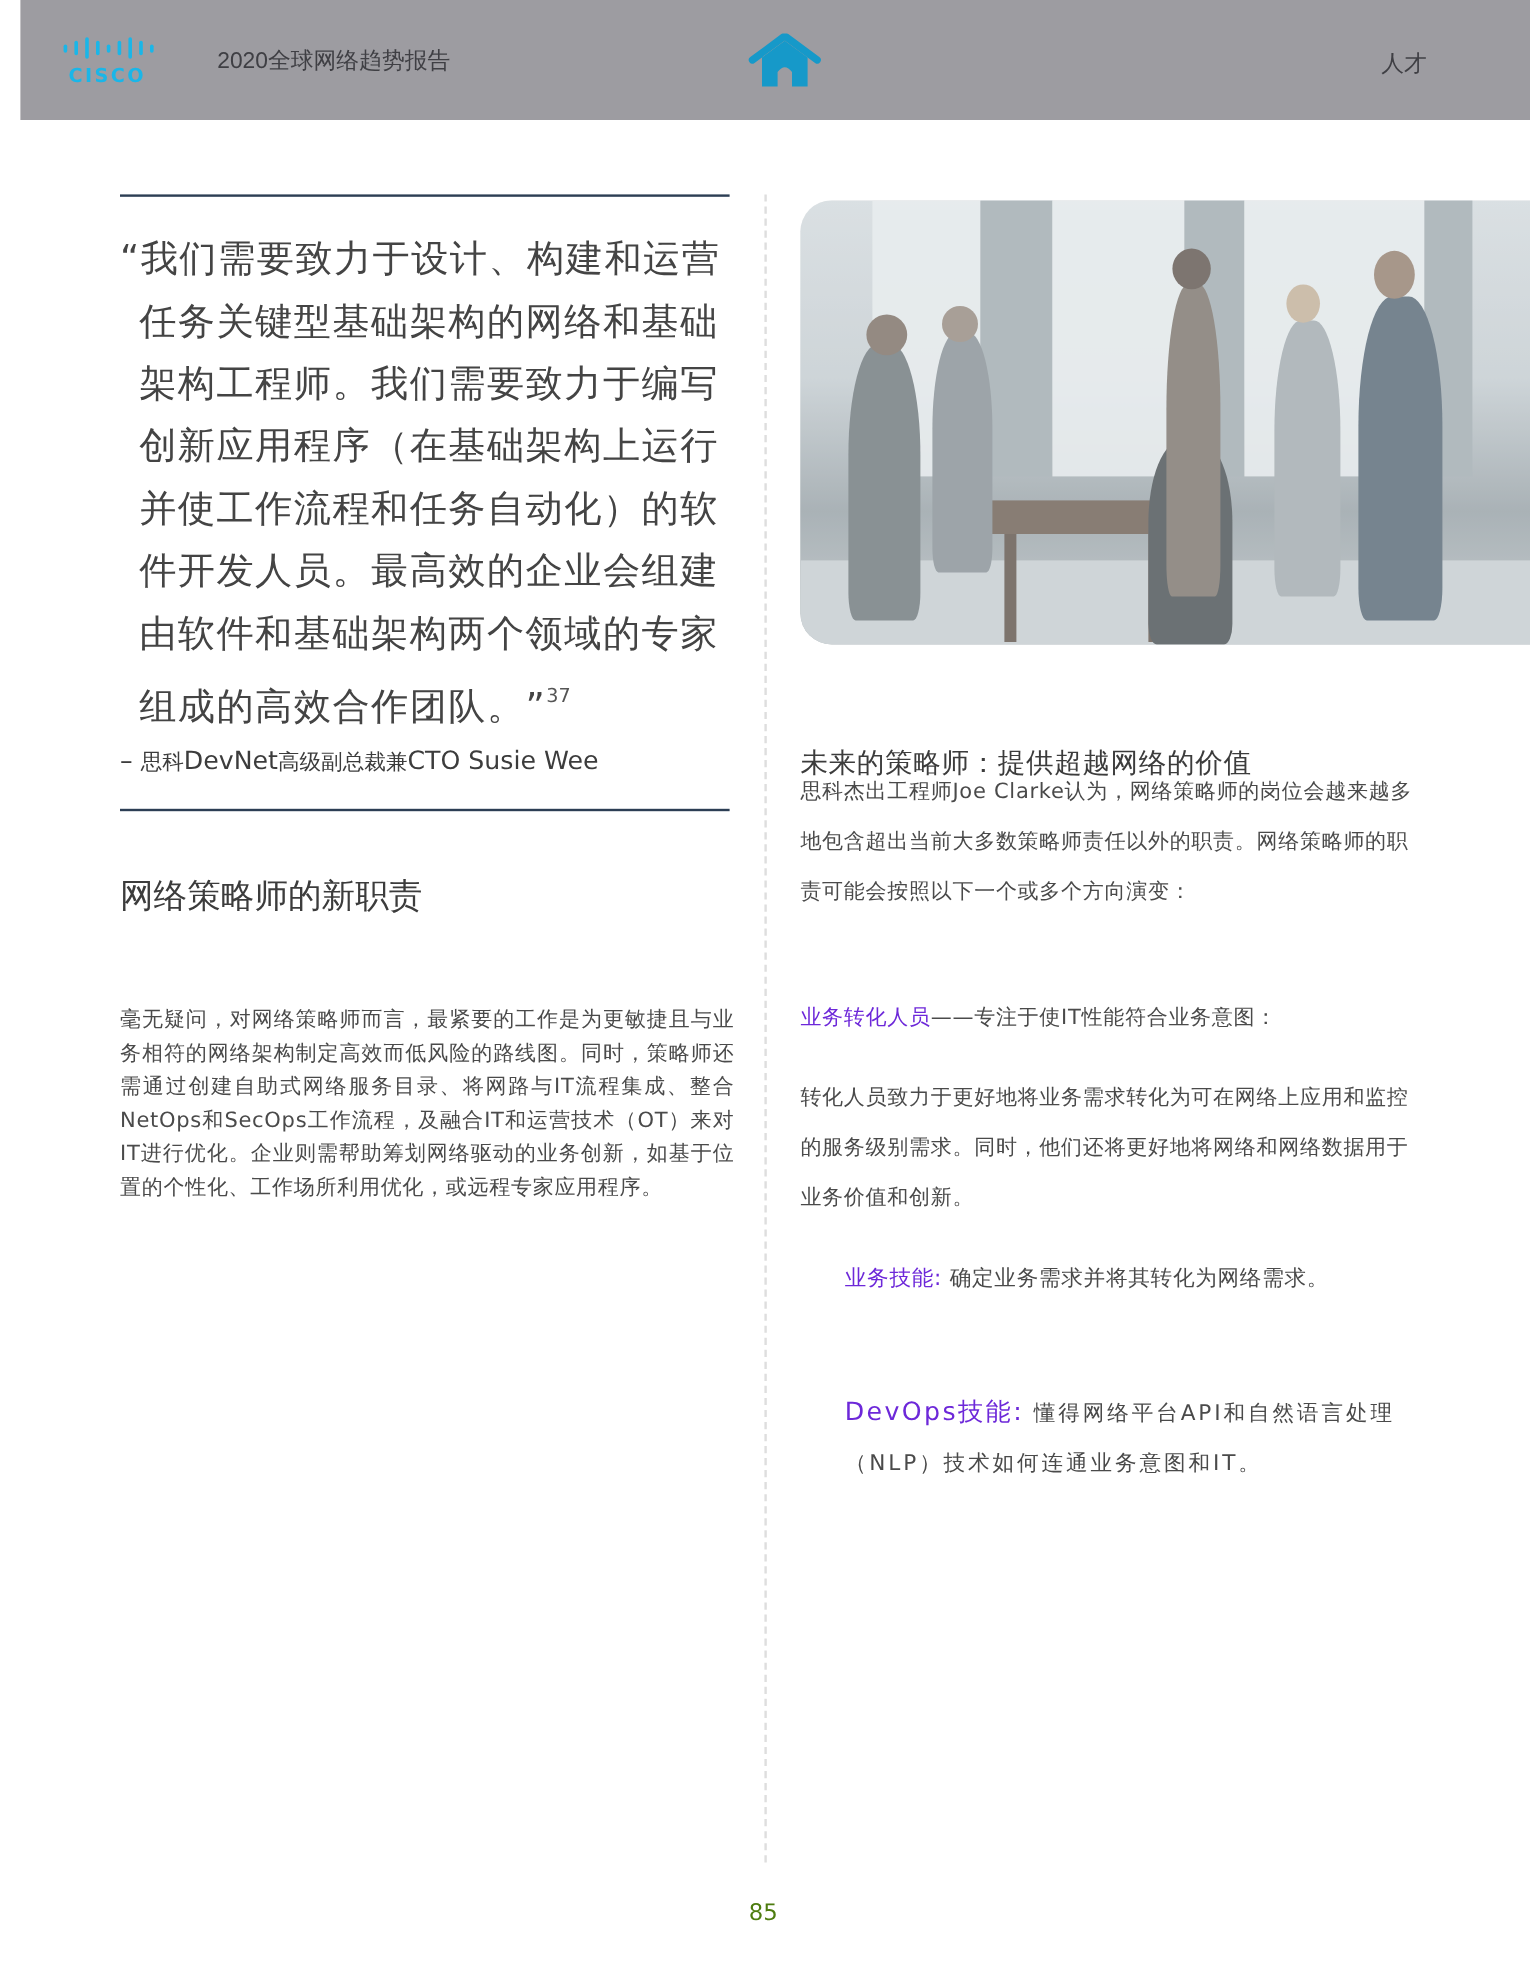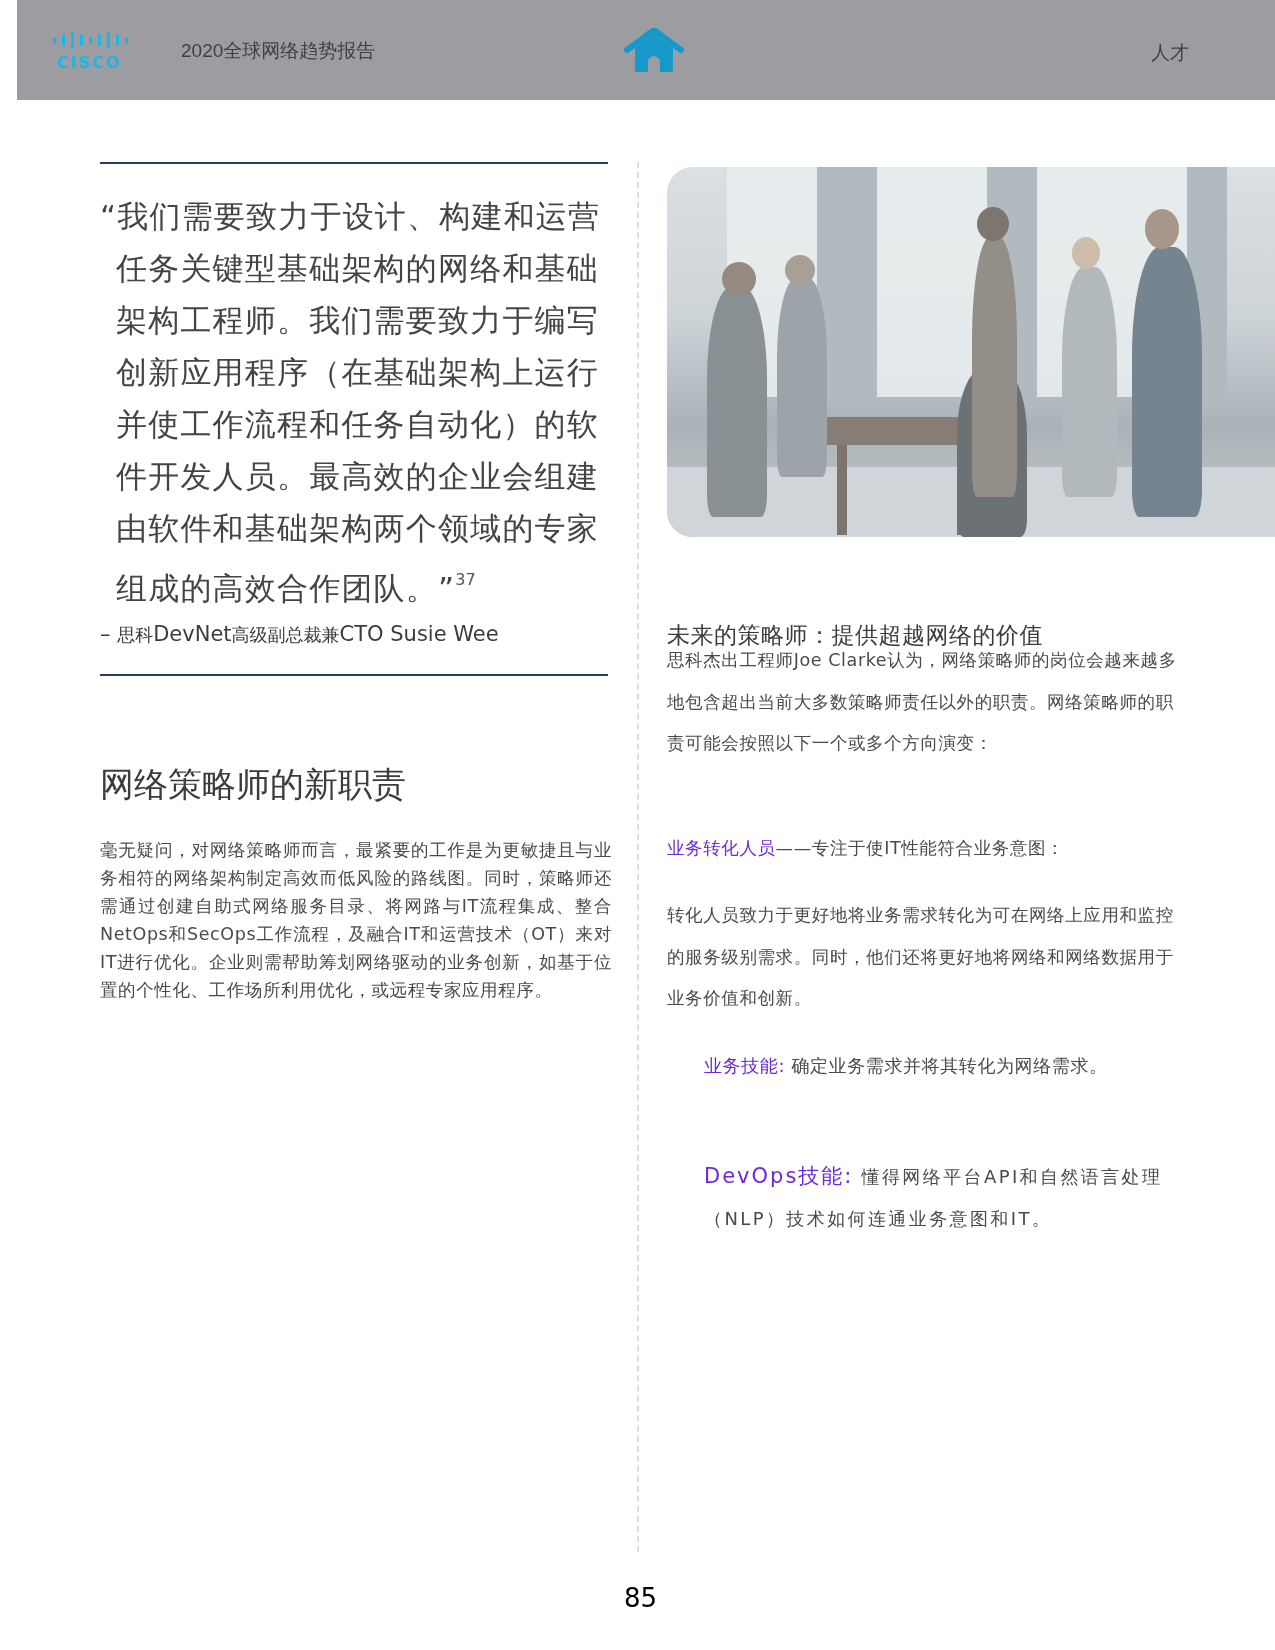--- a/index.html
+++ b/index.html
@@ -39,21 +39,21 @@
       font-family: "DejaVu Sans", sans-serif;
       padding-left: 16px; text-indent: -16px; letter-spacing: 1.2px;
     }
     .quote sup { font-size: 16px; vertical-align: 14px; letter-spacing: 0; color: #555; }
     .attrib {
       position: absolute; left: 100px; top: 622px; font-size: 21px; color: #3c3c3c;
     }
     .attrib .cn { font-size: 18px; }
 
     .h2-left {
-      position: absolute; left: 100px; top: 762px; font-size: 34px; color: #3c3c3c;
+      position: absolute; left: 100px; top: 728px; font-size: 28px; color: #3c3c3c;
       font-weight: normal;
     }
     .body-left {
       position: absolute; left: 100px; top: 836px; width: 512px;
       font-size: 17.5px; line-height: 28px; color: #4a4a4a; text-align: justify;
       letter-spacing: 0.6px;
     }
 
     .photo {
       position: absolute; left: 667px; top: 167px; width: 608px; height: 370px;
@@ -79,21 +79,21 @@
     }
     .body-right b, .skill b { color: #6d28d9; font-weight: normal; }
     .skill {
       position: absolute; left: 704px; width: 472px;
       font-size: 18px; line-height: 41.5px; color: #4a4a4a; letter-spacing: 0.6px;
     }
     .skill.devops b { font-size: 21px; letter-spacing: 2px; }
     .skill.devops { letter-spacing: 2.4px; }
 
     .page-num {
-      position: absolute; left: 624px; top: 1583px; font-size: 26px; color: #000000;
+      position: absolute; left: 624px; top: 1583px; font-size: 19px; color: #4d7c0f;
     }
   </style>
 </head>
 <body>
 
 <div class="header">
   <div class="logo">
     <div class="logo-bars">
       <span style="height:7px"></span>
         <span style="height:12px"></span>

